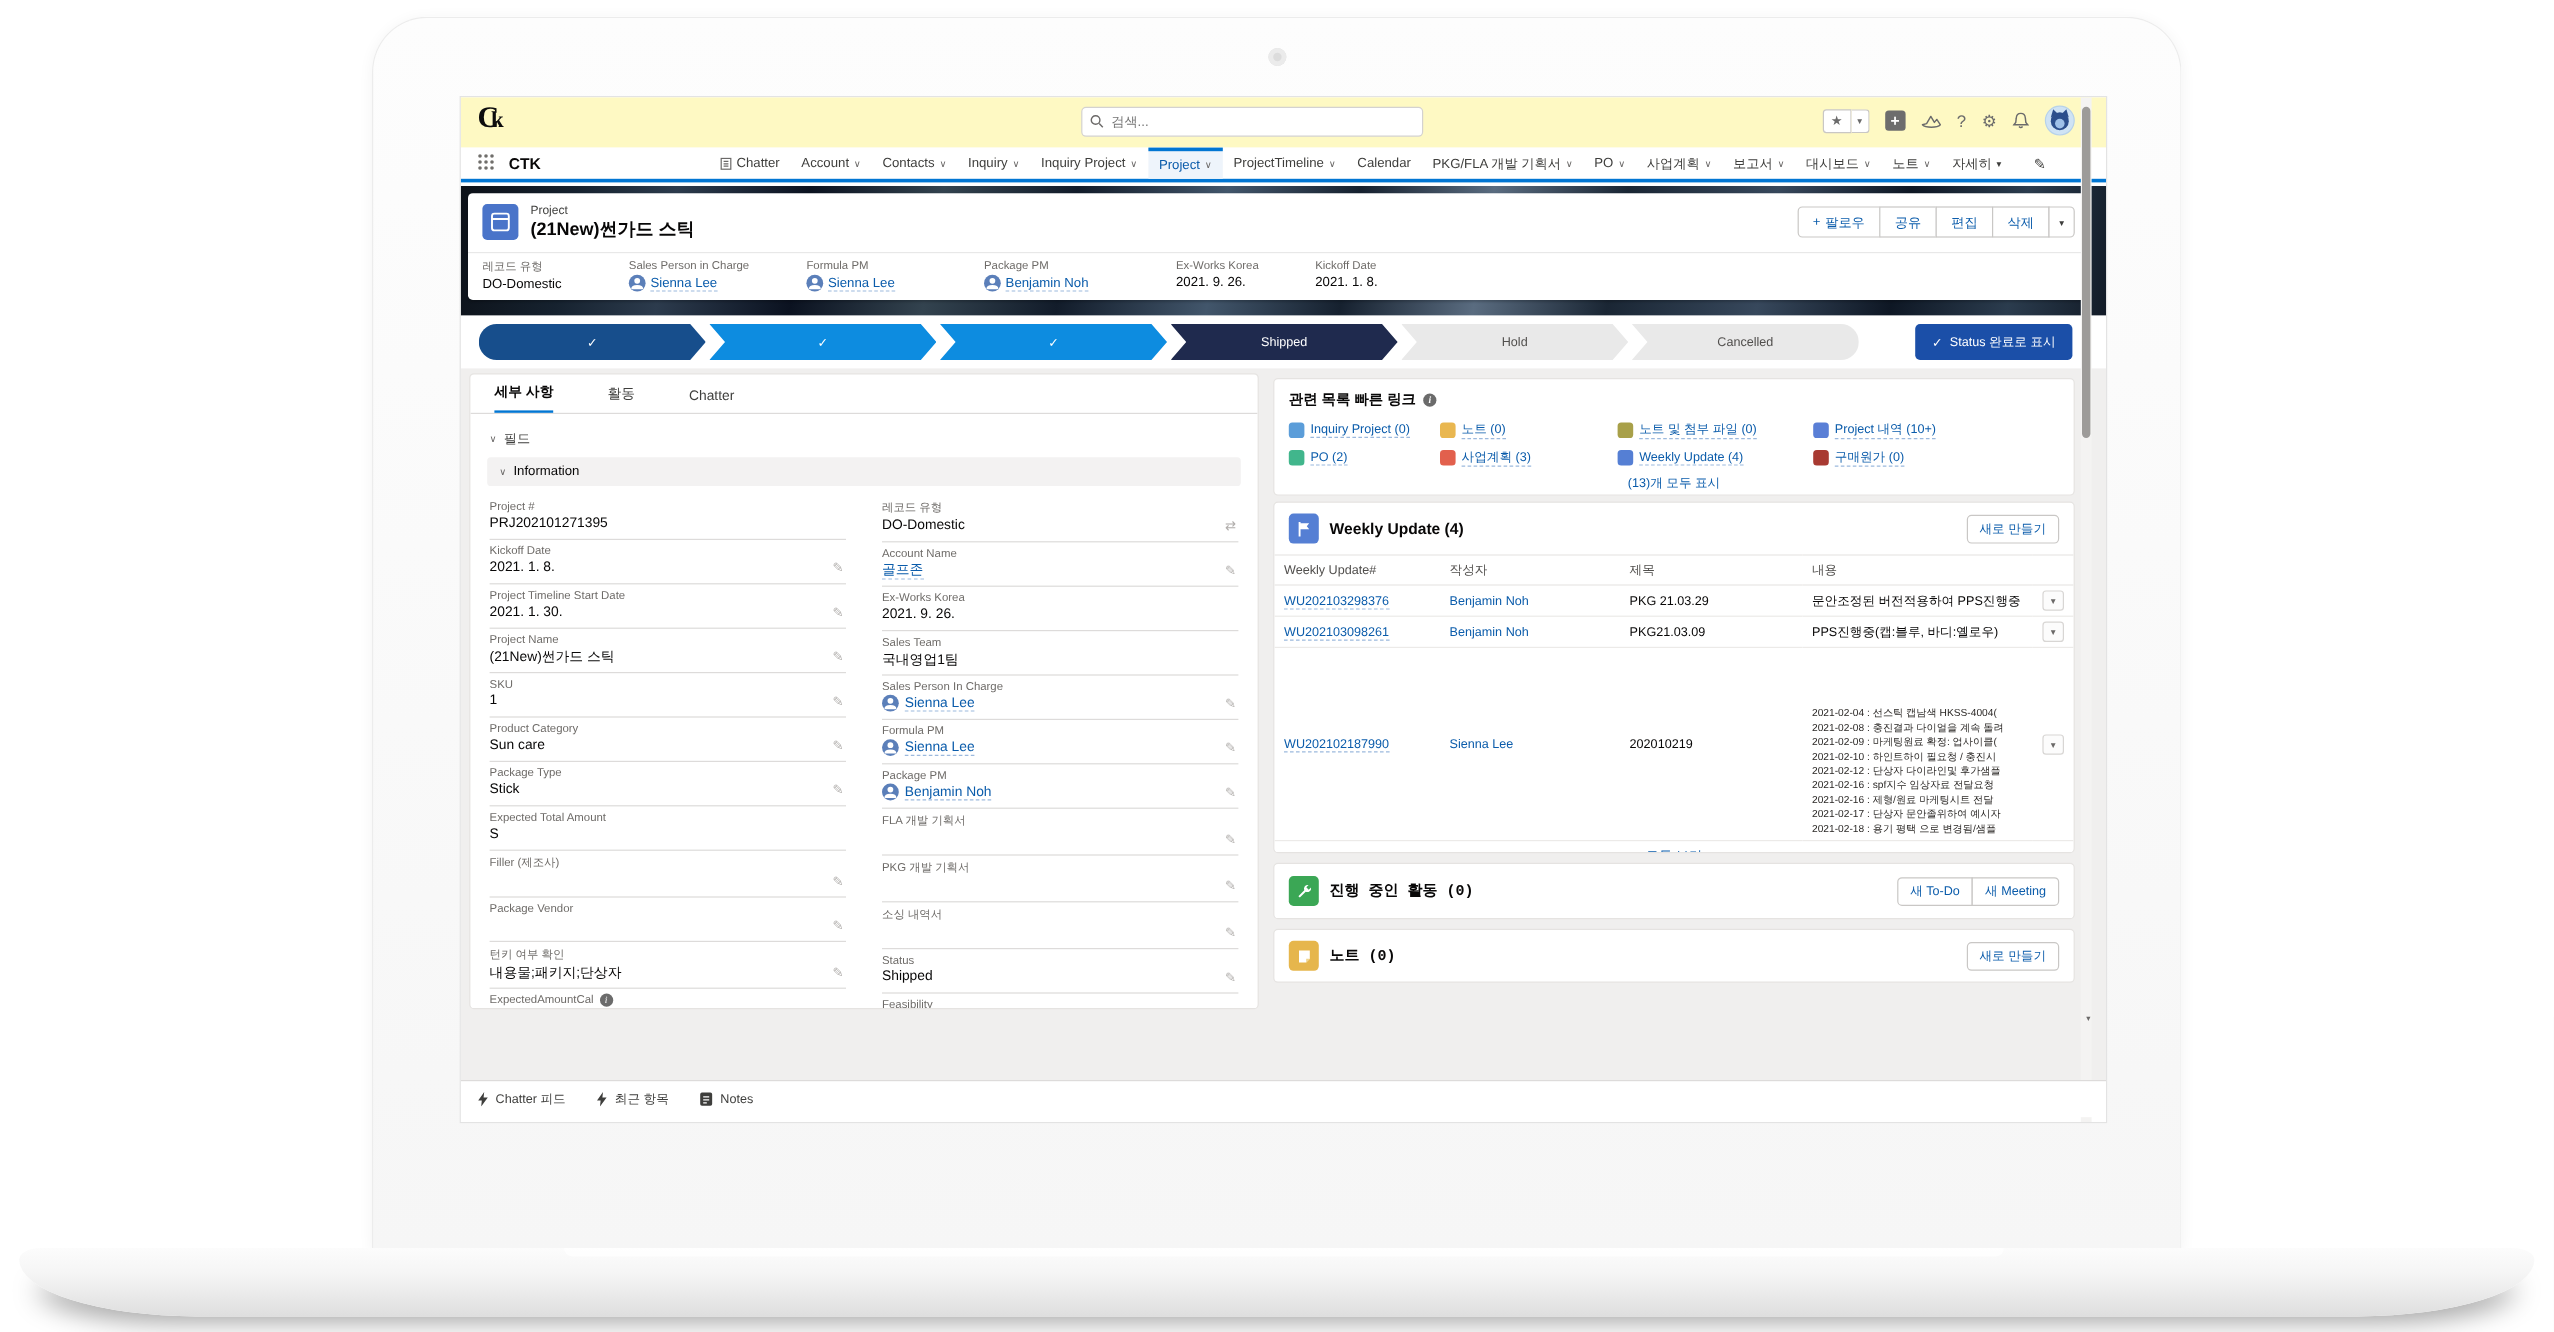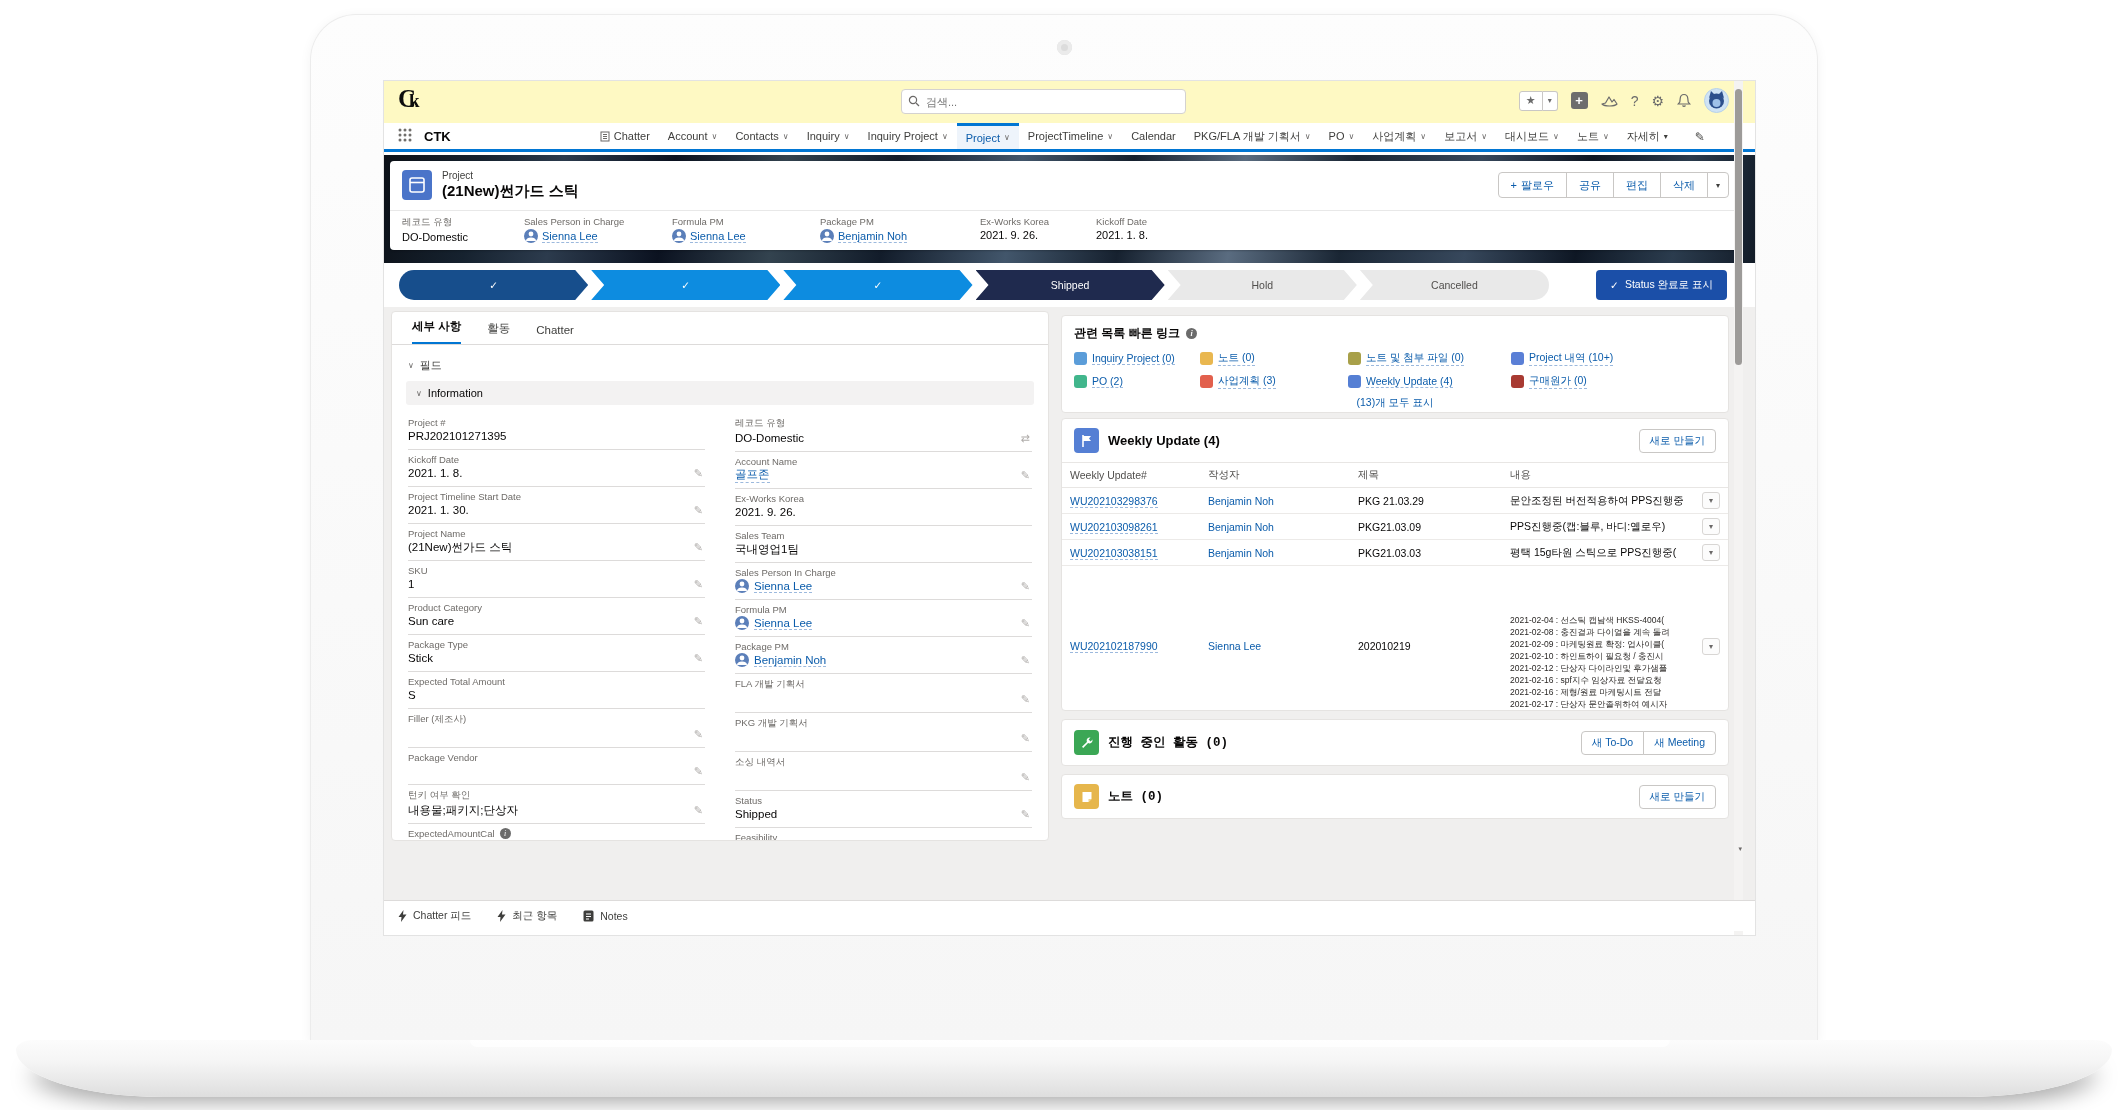--- a/index.html
+++ b/index.html
@@ -91,21 +91,21 @@
   .c-current { background:#1f2a4e; } .c-open { background:#e9e9e9; color:#514f4d; }
   .mark-btn { position:absolute; right:28px; top:7px; height:30px; background:#1b4fa8; color:#fff; border-radius:4px;
               font-size:10.5px; display:flex; align-items:center; gap:6px; padding:0 14px; cursor:pointer; }
 
   
   .content { position:absolute; top:226px; left:0; right:0; bottom:31px; background:#f0efee; }
   .card { position:absolute; background:#fff; border:1px solid #e5e3e1; border-radius:4px; }
 
   
   .details { left:7px; top:4px; width:658px; height:530px; overflow:hidden; }
-  .dtabs { display:flex; gap:26px; padding:0 20px; border-bottom:1px solid #dddbda; height:33px; align-items:flex-end; font-size:11.5px; color:#3e3e3c; }
+  .dtabs { display:flex; gap:45px; padding:0 20px; border-bottom:1px solid #dddbda; height:33px; align-items:flex-end; font-size:11.5px; color:#3e3e3c; }
   .dtab { padding-bottom:8px; cursor:pointer; }
   .dtab.active { font-weight:bold; color:#080707; border-bottom:2px solid #0176d3; }
   .fields-toggle { padding:13px 16px 6px; font-size:11px; color:#3e3e3c; display:flex; gap:6px; align-items:center; }
   .info-bar { margin:2px 14px 8px; background:#f3f2f2; border-radius:3px; height:24px; display:flex; align-items:center;
               gap:6px; padding:0 10px; font-size:11px; color:#080707; }
   .fields { display:flex; gap:30px; padding:0 16px; }
   .fcol { flex:1; min-width:0; }
   .field { border-bottom:1px solid #dddbda; padding:4px 0 5px; position:relative; }
   .f-label { font-size:9.5px; color:#6e6b68; white-space:nowrap; display:flex; align-items:center; gap:5px; }
   .f-value { font-size:11.5px; color:#080707; min-height:16px; display:flex; align-items:center; gap:5px; white-space:nowrap; }
@@ -633,31 +633,20 @@
               <td class="c-auth"><span class="ulink" style="border-bottom:none">Benjamin Noh</span></td>
               <td class="c-subj">PKG21.03.09</td>
               <td class="c-cont">PPS진행중(캡:블루, 바디:옐로우)</td>
               <td class="c-act">
                   <div class="row-caret">
                     <span>▾</span>
                   </div>
                 </td>
             </tr>
             <tr>
-              <td class="c-id"><span class="ulink">WU202103038151</span></td>
-              <td class="c-auth"><span class="ulink" style="border-bottom:none">Benjamin Noh</span></td>
-              <td class="c-subj">PKG21.03.03</td>
-              <td class="c-cont">평택 15g타원 스틱으로 PPS진행중(</td>
-              <td class="c-act">
-                  <div class="row-caret">
-                    <span>▾</span>
-                  </div>
-                </td>
-            </tr>
-            <tr>
               <td class="c-id"><span class="ulink">WU202102187990</span></td>
               <td class="c-auth"><span class="ulink" style="border-bottom:none">Sienna Lee</span></td>
               <td class="c-subj">202010219</td>
               <td class="c-cont">
                   <div class="multiline">2021-02-04 : 선스틱 캡남색 HKSS-4004(
 2021-02-08 : 충진결과 다이얼을 계속 돌려
 2021-02-09 : 마케팅원료 확정: 업사이클(
 2021-02-10 : 하인트하이 필요청 / 충진시
 2021-02-12 : 단상자 다이라인및 후가샘플
 2021-02-16 : spf지수 임상자료 전달요청

